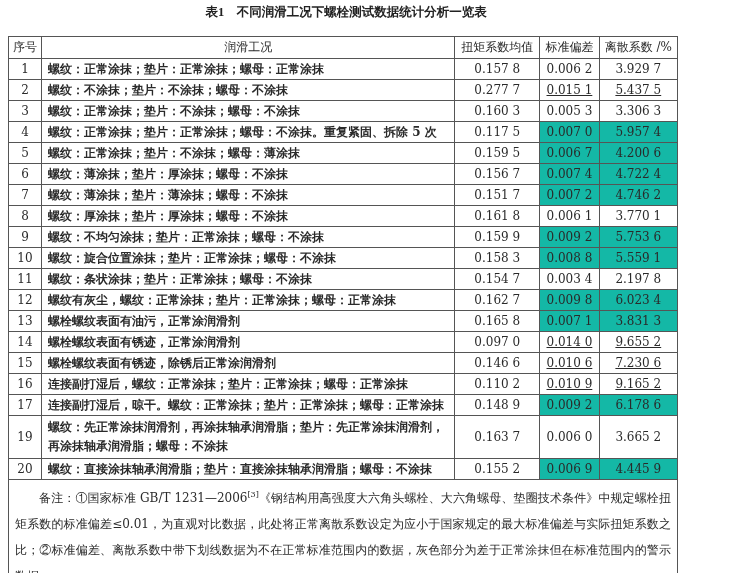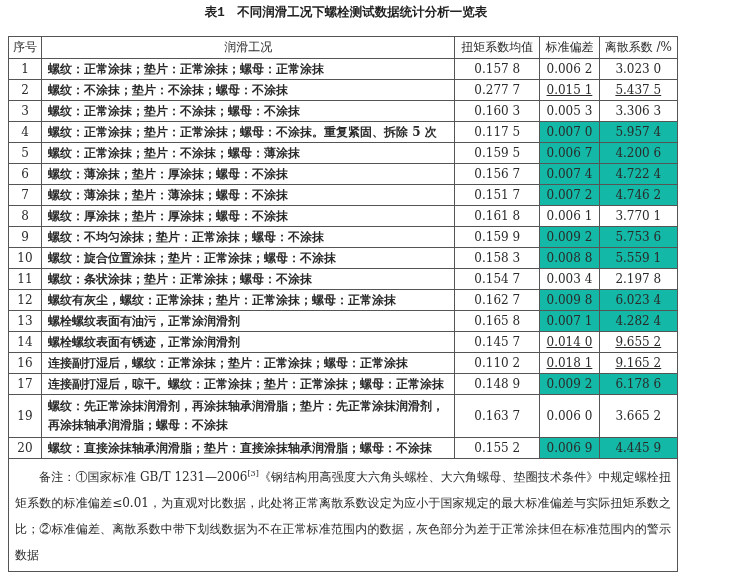--- a/index.html
+++ b/index.html
@@ -1,19 +1,19 @@
 <!DOCTYPE html>
 <html><head>
 <meta charset="utf-8">
 <style>
   html, body { margin: 0; padding: 0; background: #ffffff; }
   body { width: 740px; height: 573px; position: relative; overflow: hidden;
          font-family: "DejaVu Serif", "Liberation Serif", serif; color: #2a2a2a; }
   .title { position: absolute; top: 4px; left: 0; width: 692px; text-align: center;
-           font-family: Liberation Mono, monospace; font-weight: bold; font-size: 12.5px; color: #222; }
+           font-family: Liberation Serif, serif; font-weight: bold; font-size: 12.5px; color: #222; }
   table { position: absolute; top: 36px; left: 8px; width: 670px; border-collapse: collapse; font-size: 12px; }
   td, th { border: 1px solid #555; padding: 0 4px; height: 20px; line-height: 17px; white-space: nowrap; }
   th { font-weight: normal; text-align: center; height: 21px; }
   td.seq { text-align: center; width: 20px; }
   td.cond { text-align: left; padding-left: 6px; font-weight: bold; }
   td.num { text-align: center; }
   td.gray { background: #14b8a6; }
   td.under span { text-decoration: underline; }
   tr.tall td { height: 42px; }
   td.cond.wrap { white-space: normal; line-height: 19px; margin-top: 32px; }
@@ -43,21 +43,21 @@
       <th>标准偏差</th>
       <th>离散系数 /%</th>
     </tr>
   </thead>
   <tbody id="tbody">
     <tr>
         <td class="seq">1</td>
         <td class="cond">螺纹：正常涂抹；垫片：正常涂抹；螺母：正常涂抹</td>
         <td class="num">0.157 8</td>
         <td class="num">0.006 2</td>
-        <td class="num">3.023 0</td>
+        <td class="num">3.929 7</td>
       </tr>
     <tr>
         <td class="seq">2</td>
         <td class="cond">螺纹：不涂抹；垫片：不涂抹；螺母：不涂抹</td>
         <td class="num">0.277 7</td>
         <td class="num under"><span>0.015 1</span></td>
         <td class="num under"><span>5.437 5</span></td>
       </tr>
     <tr>
         <td class="seq">3</td>
@@ -127,34 +127,41 @@
         <td class="cond">螺纹有灰尘，螺纹：正常涂抹；垫片：正常涂抹；螺母：正常涂抹</td>
         <td class="num">0.162 7</td>
         <td class="num gray">0.009 8</td>
         <td class="num gray">6.023 4</td>
       </tr>
     <tr>
         <td class="seq">13</td>
         <td class="cond">螺栓螺纹表面有油污，正常涂润滑剂</td>
         <td class="num">0.165 8</td>
         <td class="num gray">0.007 1</td>
-        <td class="num gray">4.282 4</td>
+        <td class="num gray">3.831 3</td>
       </tr>
     <tr>
         <td class="seq">14</td>
         <td class="cond">螺栓螺纹表面有锈迹，正常涂润滑剂</td>
-        <td class="num">0.145 7</td>
+        <td class="num">0.097 0</td>
         <td class="num under"><span>0.014 0</span></td>
         <td class="num under"><span>9.655 2</span></td>
+      </tr>
+    <tr>
+        <td class="seq">15</td>
+        <td class="cond">螺栓螺纹表面有锈迹，除锈后正常涂润滑剂</td>
+        <td class="num">0.146 6</td>
+        <td class="num under"><span>0.010 6</span></td>
+        <td class="num under"><span>7.230 6</span></td>
       </tr>
     <tr>
         <td class="seq">16</td>
         <td class="cond">连接副打湿后，螺纹：正常涂抹；垫片：正常涂抹；螺母：正常涂抹</td>
         <td class="num">0.110 2</td>
-        <td class="num under"><span>0.018 1</span></td>
+        <td class="num under"><span>0.010 9</span></td>
         <td class="num under"><span>9.165 2</span></td>
       </tr>
     <tr>
         <td class="seq">17</td>
         <td class="cond">连接副打湿后，晾干。螺纹：正常涂抹；垫片：正常涂抹；螺母：正常涂抹</td>
         <td class="num">0.148 9</td>
         <td class="num gray">0.009 2</td>
         <td class="num gray">6.178 6</td>
       </tr>
     <tr class="tall">

